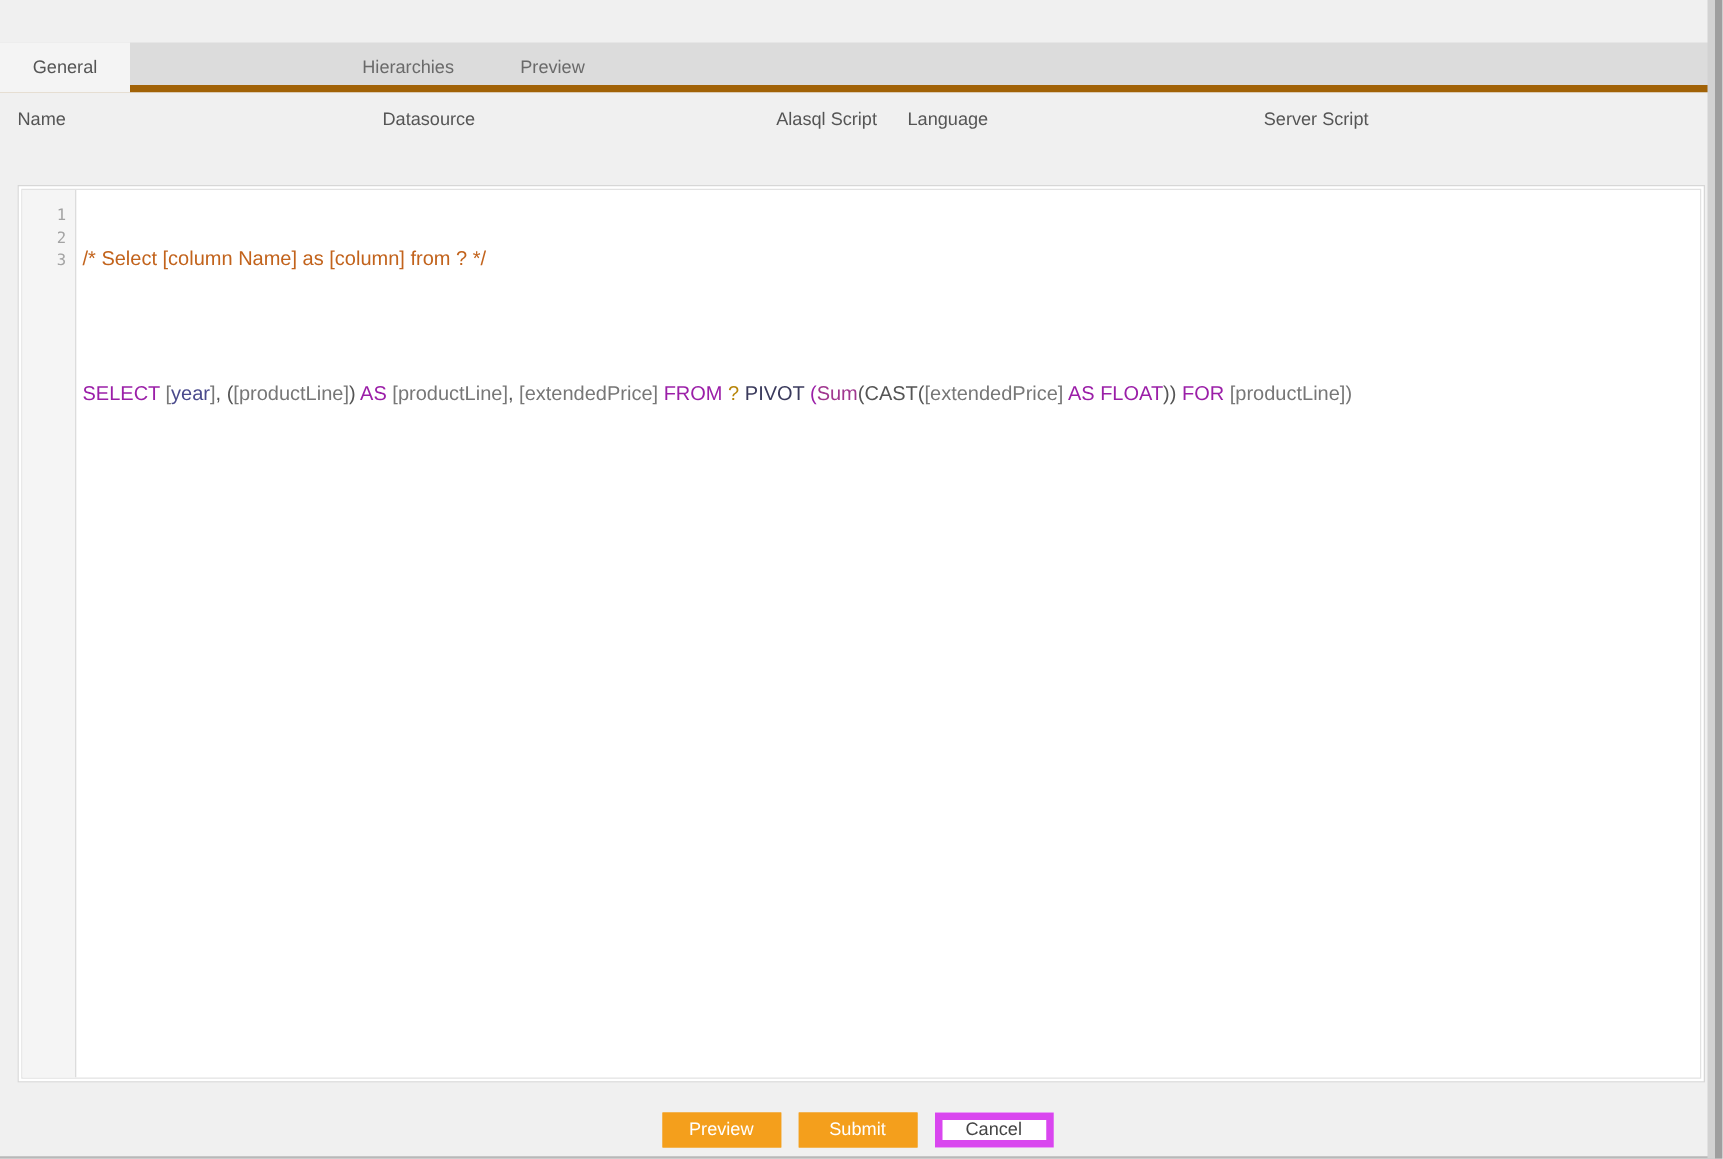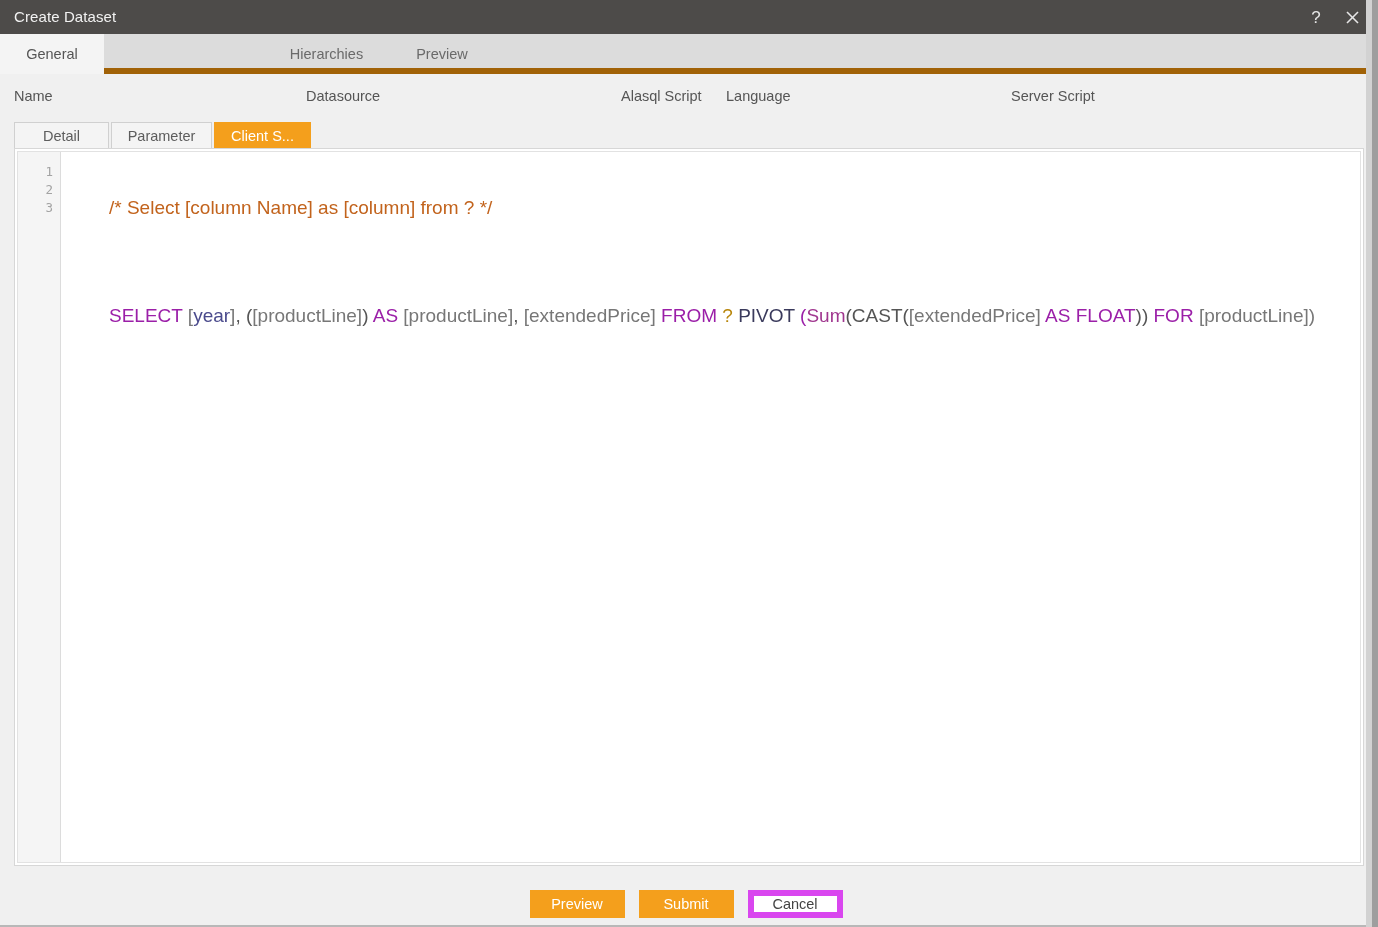--- a/index.html
+++ b/index.html
@@ -214,24 +214,23 @@
     font-family: "DejaVu Sans Mono", monospace;
     font-size: 12.5px;
     color: #a3a3a3;
     line-height: 18px;
   }
   .code {
     position: absolute;
     left: 48px; top: 11px;
     right: 4px;
     font-family: "Liberation Sans", sans-serif;
-    font-size: 19px;
+    font-size: 16px;
     line-height: 18px;
     white-space: pre;
-    margin-left: 43px;
   }
   .code .line { height: 18px; }
   .tok-comment { color: #c2631c; }
   .tok-kw      { color: #9b1fa8; }
   .tok-fn      { color: #a0378f; }
   .tok-ident   { color: #4a4a8c; }
   .tok-br      { color: #777777; }
   .tok-plain   { color: #3a3a5c; }
   .tok-param   { color: #b8860b; }
   .tok-punct   { color: #555555; }
@@ -272,32 +271,20 @@
     left: 0; bottom: 0;
     width: 1372px; height: 2px;
     background: #b8b8b8;
   }
 </style>
 </head>
 <body>
 
 <div id="app">
 
-  <div class="titlebar">
-    <div class="titlebar-text">Create Dataset</div>
-    <div class="titlebar-btns">
-      <div class="tb-btn">?</div>
-      <div class="tb-btn">
-        <svg width="15" height="15" viewBox="0 0 15 15" aria-hidden="true">
-          <line x1="2" y1="2" x2="13" y2="13" stroke="#e6e6e6" stroke-width="1.6"></line>
-          <line x1="13" y1="2" x2="2" y2="13" stroke="#e6e6e6" stroke-width="1.6"></line>
-        </svg>
-      </div>
-    </div>
-  </div>
 
   <div class="tabstrip">
     <div class="tab active" style="left:0px;width:104px;">General</div>
     <div class="tab" style="left:263px;width:127px;">Hierarchies</div>
     <div class="tab" style="left:390px;width:104px;">Preview</div>
   </div>
 
   <div class="formrow">
     <div class="lbl" style="left:14px;">Name</div>
     <input class="txtinput" style="left: 88px; top: 82px; width: 188px; height: 30px;" value="Demo Dataset">
@@ -318,25 +305,20 @@
 
     <div class="selectbox" style="left:801px; top:84px; width:158px; height:29px;">
       <span class="sel-val">Alasql</span>
       <span class="arrow"></span>
     </div>
 
     <div class="chk off" style="left:982px; top:89px;"></div>
     <div class="lbl" style="left:1011px;">Server Script</div>
   </div>
 
-  <div class="subtabs">
-    <div class="subtab" style="width:95px;">Detail</div>
-    <div class="subtab" style="width:101px;">Parameter</div>
-    <div class="subtab active" style="width:97px;">Client S...</div>
-  </div>
 
   <div class="editor-outer">
     <div class="editor-inner">
       <div class="gutter">
         <div class="gnum" style="top:11px;">1</div>
         <div class="gnum" style="top:29px;">2</div>
         <div class="gnum" style="top:47px;">3</div>
       </div>
       <div class="code">
         <div class="line"><span class="tok-comment">/* Select [column Name] as [column] from ? */</span></div>

